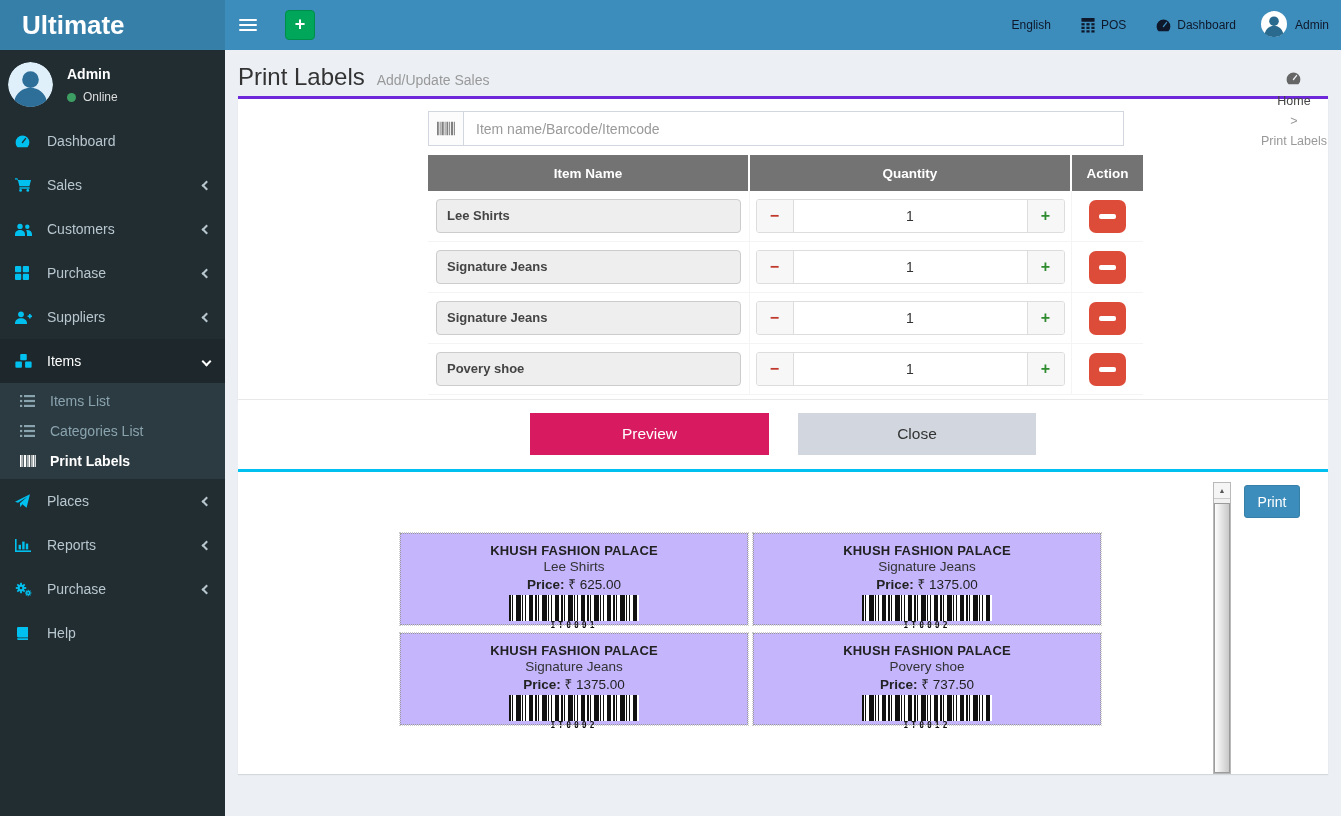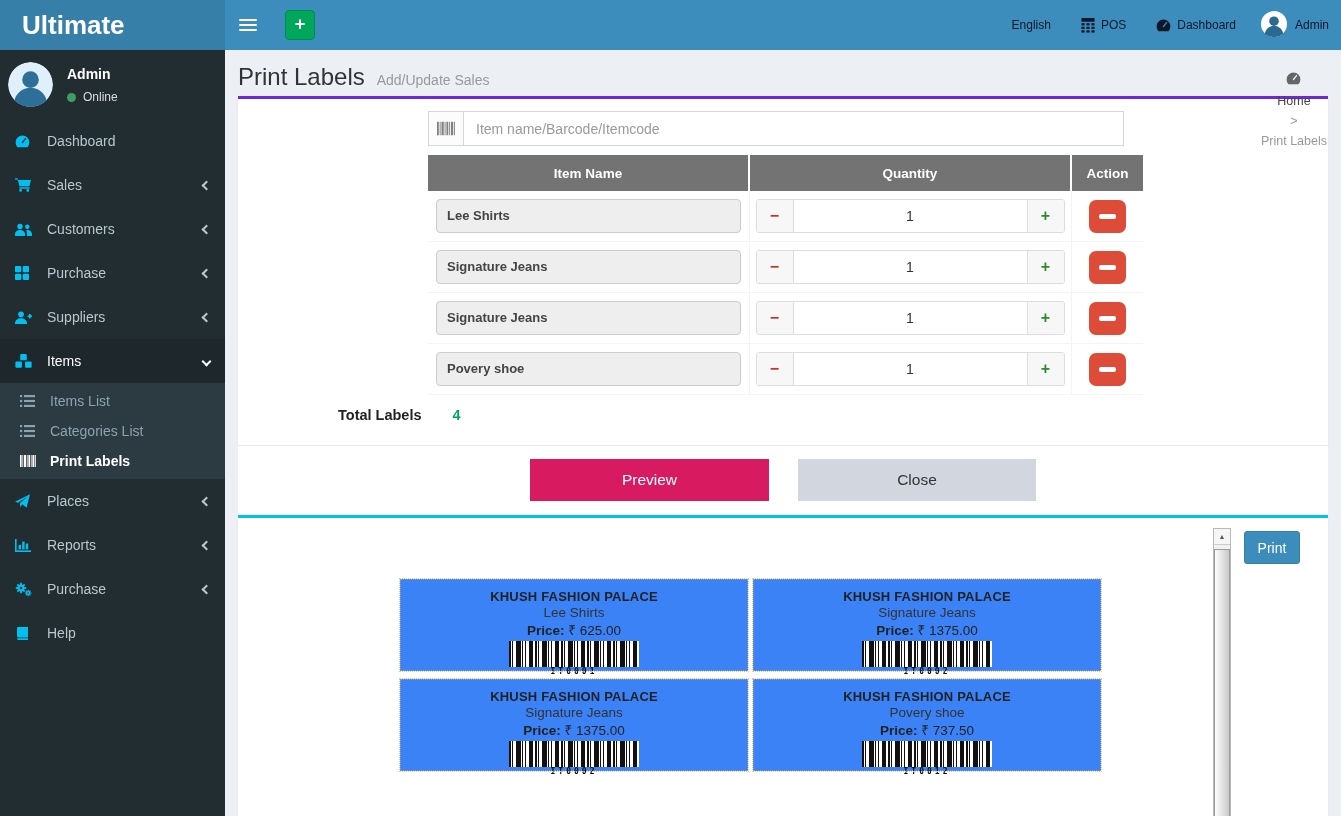--- a/index.html
+++ b/index.html
@@ -84,21 +84,21 @@
   .btn-close { width:238px; background:#d2d6de; color:#333; }
 
   .preview-card { position:relative; margin:0 13px; background:#fff; border-top:3px solid #00c0ef; height:305px; overflow:hidden; box-shadow:0 1px 1px rgba(0,0,0,.1); }
   .btn-print { position:absolute; top:13px; right:28px; width:56px; height:33px; background:#3c8dbc; border:1px solid #367fa9; border-radius:3px; color:#fff; font-size:14px; cursor:pointer; font-family:inherit; }
 
   .vscroll { position:absolute; left:975px; top:10px; bottom:0; width:18px; border:1px solid #b9b9b9; background:#f1f1f1; }
   .vscroll .up { height:16px; background:#f5f5f5; border-bottom:1px solid #ccc; text-align:center; font-size:7px; line-height:15px; color:#555; cursor:pointer; }
   .vscroll .thumb { position:absolute; top:20px; bottom:0; left:0; right:0; background:linear-gradient(90deg,#fdfdfd,#c9c9c9); border:1px solid #9b9b9b; cursor:pointer; }
 
   .labels-wrap { display:flex; flex-wrap:wrap; width:706px; margin:61px 0 0 162px; gap:8px 5px; }
-  .plabel { width:348px; height:92px; background:#3b82f6; border:1px dotted #999; outline:1px dotted #ccc; text-align:center; padding-top:9px; }
+  .plabel { width:348px; height:92px; background:#c4b5fd; border:1px dotted #999; outline:1px dotted #ccc; text-align:center; padding-top:9px; }
   .pl-store { font-size:13px; font-weight:bold; color:#222; letter-spacing:.2px; }
   .pl-item { font-size:13.5px; color:#333; margin-top:1px; }
   .pl-price { font-size:13.5px; color:#222; margin-top:1px; }
   .pl-price b { font-weight:bold; }
   .pl-barcode { width:130px; height:26px; margin:2px auto 0 auto;
     background:repeating-linear-gradient(90deg,#111 0 2px,#fff 2px 3px,#111 3px 4px,#fff 4px 7px,#111 7px 12px,#fff 12px 13px,#111 13px 14px,#fff 14px 16px,#111 16px 17px,#fff 17px 20px,#111 20px 24px,#fff 24px 26px); }
   .pl-code { font-family:"DejaVu Sans Mono",monospace; font-size:8px; font-weight:bold; letter-spacing:3px; color:#111; margin-top:0; }
 
   .cut { fill:var(--cut,#fff); }
 </style>
@@ -487,24 +487,20 @@
             </td>
             <td class="act-cell">
               <button class="act-btn">
                 <i></i>
               </button>
             </td>
           </tr>
         </tbody>
     </table>
 
-    <div class="total-row">
-      <span class="total-label">Total Labels</span>
-      <span class="total-value">4</span>
-    </div>
   </div>
 
   <div class="btn-block">
     <button class="btn btn-preview">Preview</button>
     <button class="btn btn-close">Close</button>
   </div>
 
   <div class="preview-card">
     <button class="btn-print">Print</button>
     <div class="vscroll">

